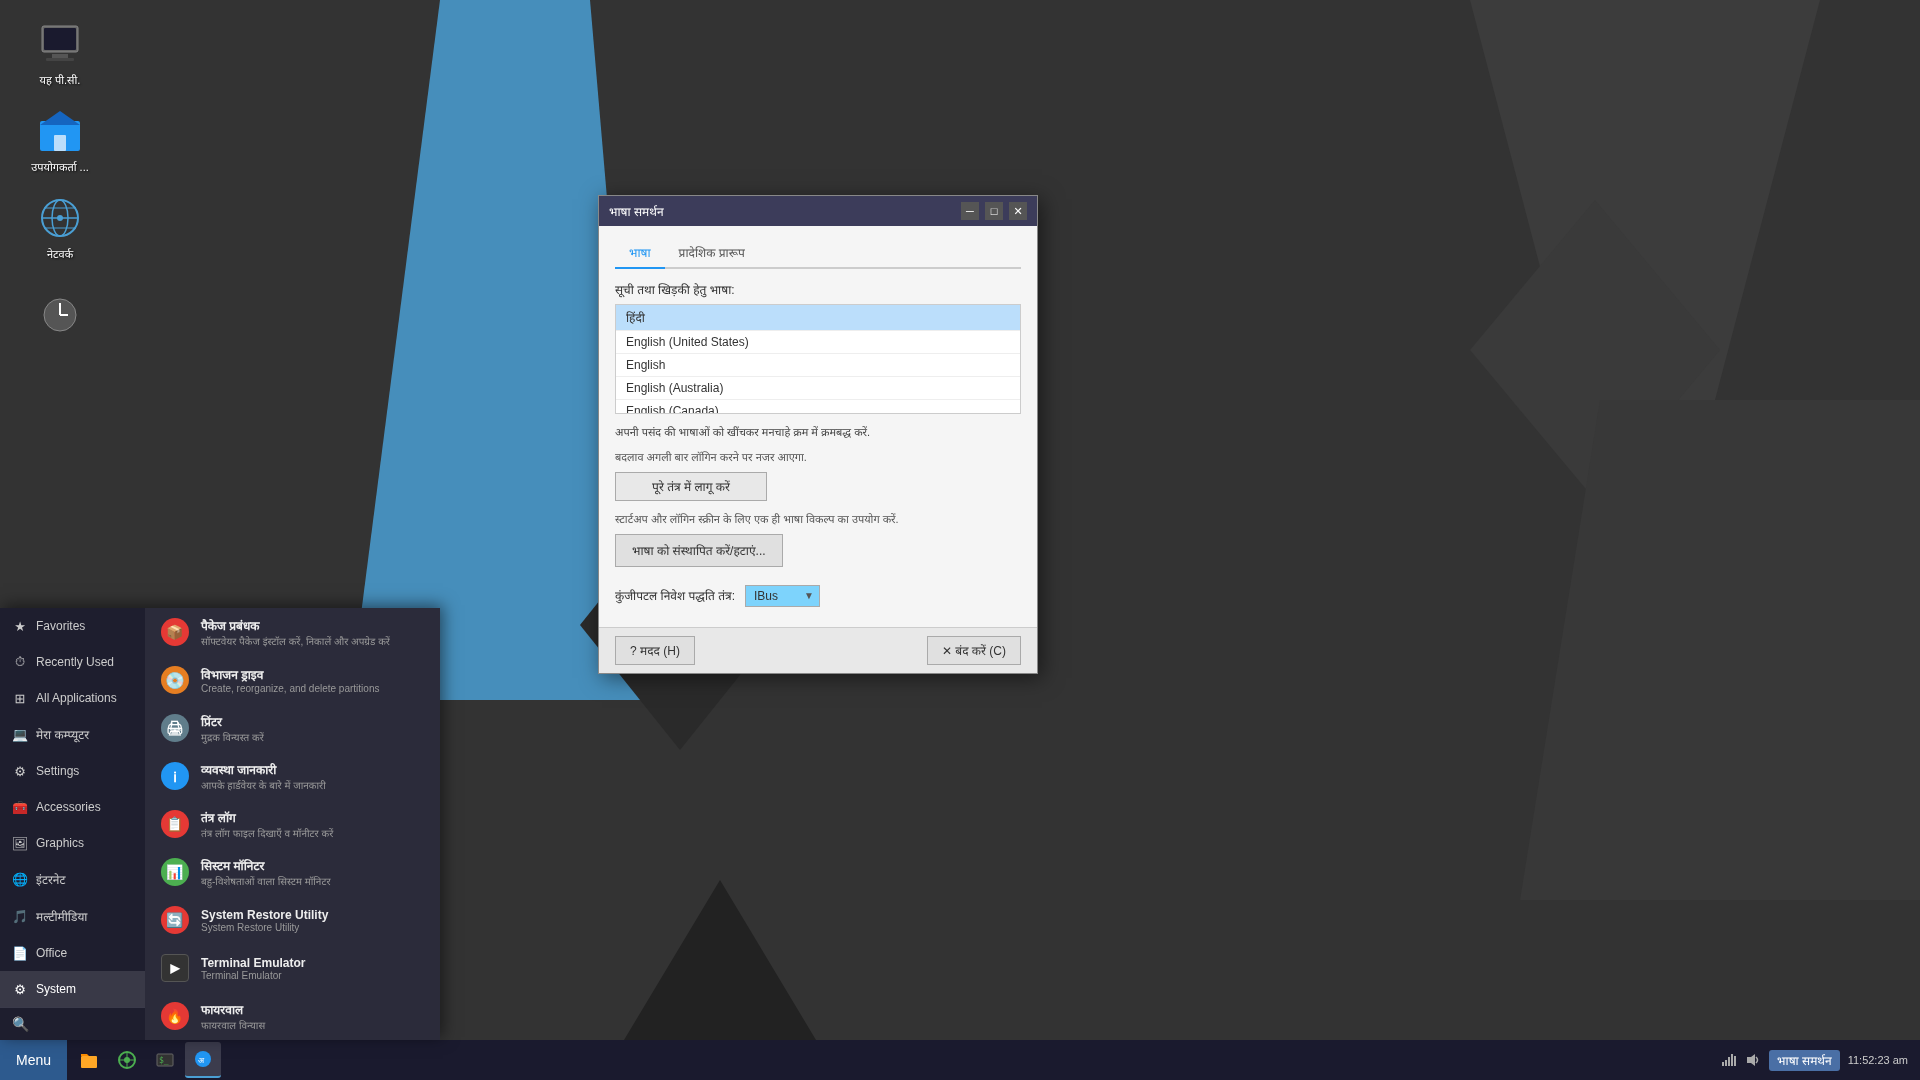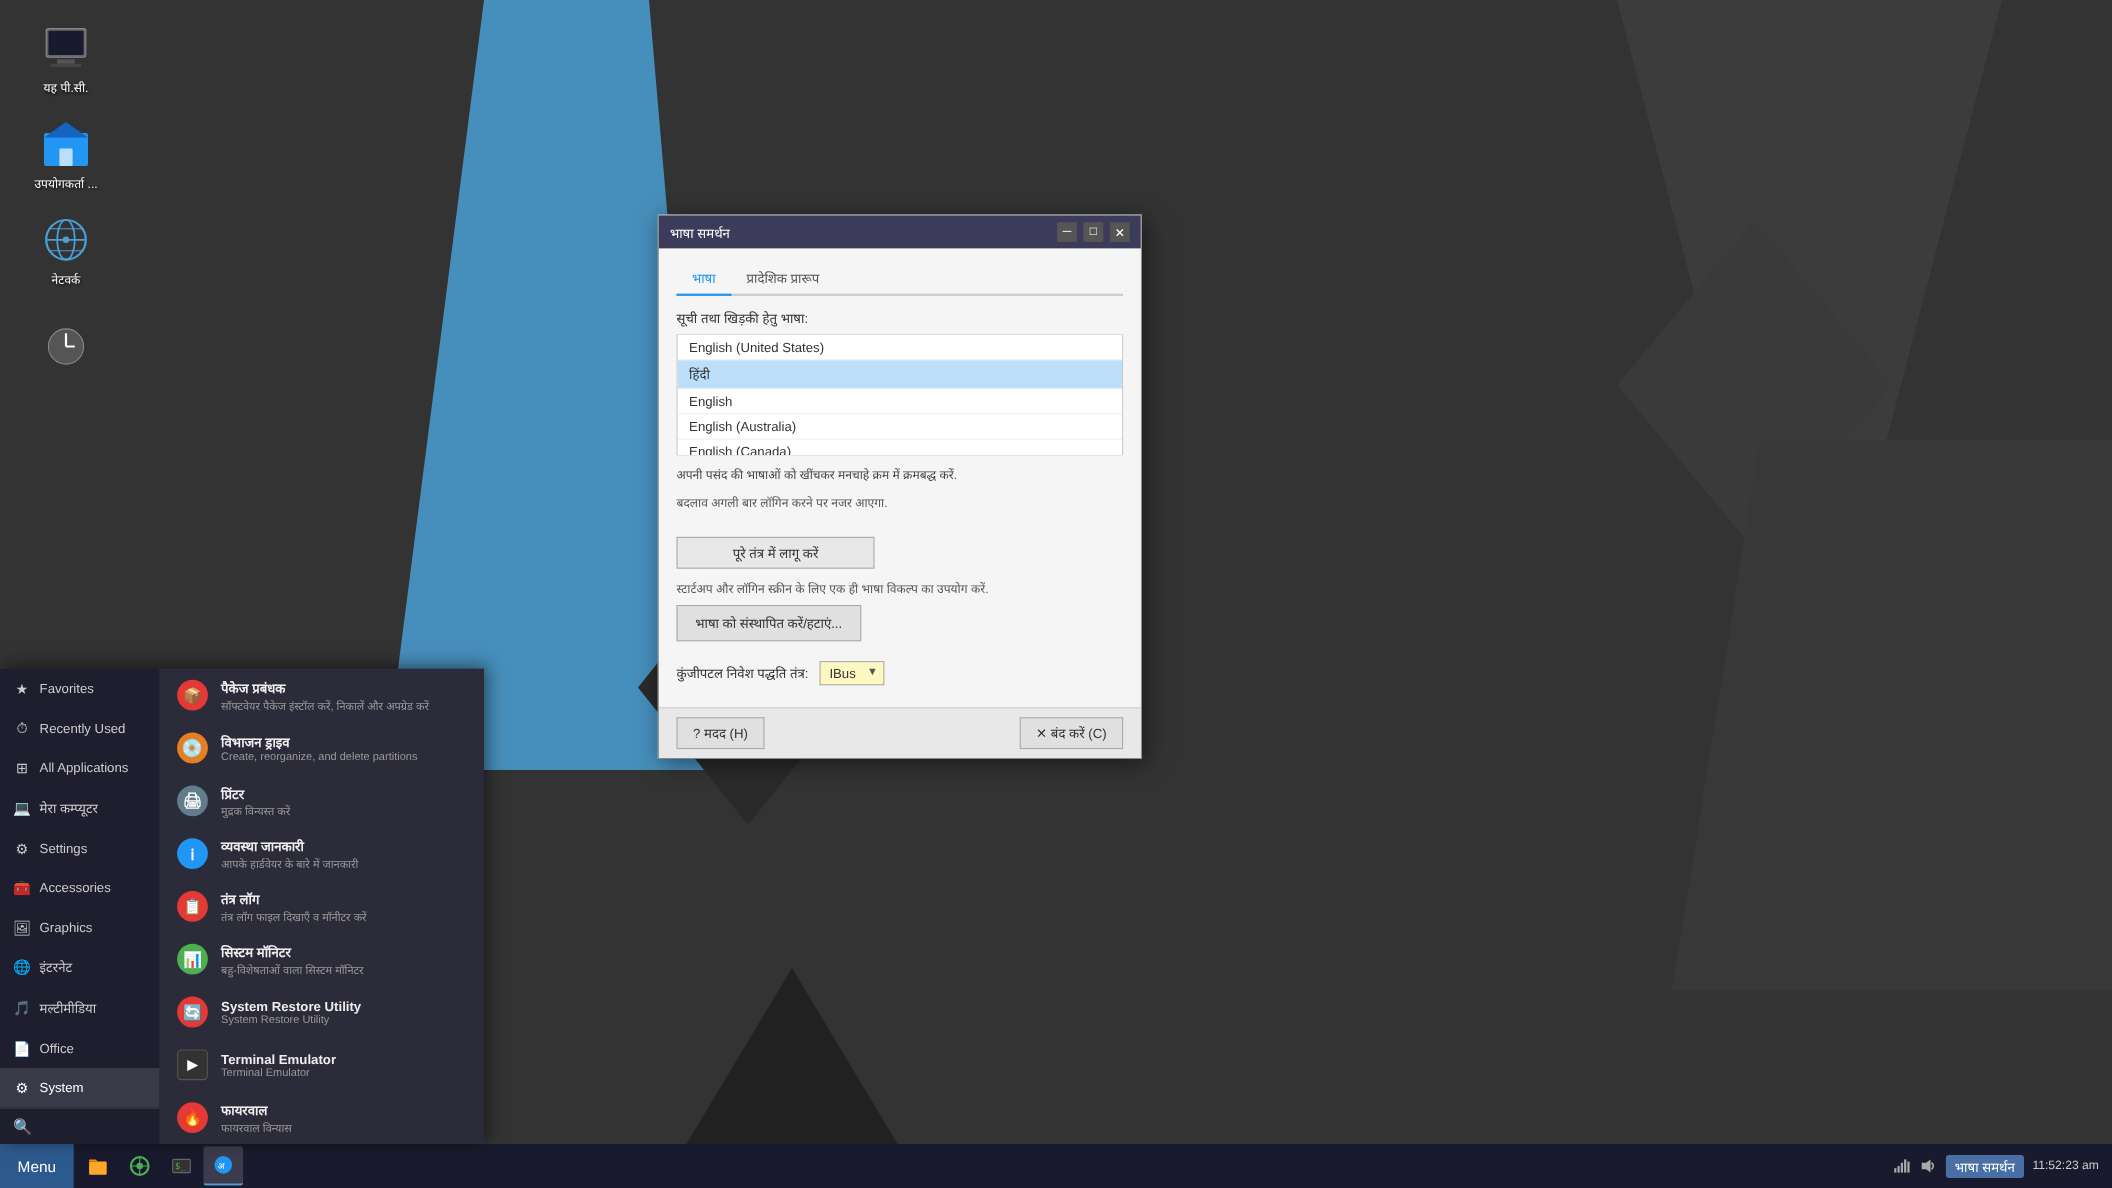--- a/index.html
+++ b/index.html
@@ -425,23 +425,23 @@
       gap: 10px;
       margin-bottom: 8px;
       margin-top: 18px;
     }
     .dialog-row-label {
       font-size: 12px;
       color: #333;
       white-space: nowrap;
     }
     .dialog-select {
-      background: #fef9c3;
+      background: #7dd3fc;
       border: 1px solid #aaa;
-      padding: 3px 20px 3px 8px;
+      padding: 3px 36px 3px 8px;
       font-size: 12px;
       color: #333;
       appearance: none;
       cursor: pointer;
       position: relative;
     }
     .dialog-select-wrap {
       position: relative;
       display: inline-flex;
       align-items: center;
@@ -721,32 +721,32 @@
       <div class="dialog-body">
 
         <div class="dialog-tabs">
           <div class="dialog-tab active">भाषा</div>
           <div class="dialog-tab">प्रादेशिक प्रारूप</div>
         </div>
 
         <div class="dialog-label">सूची तथा खिड़की हेतु भाषा:</div>
 
         <div class="dialog-lang-list">
+          <div class="dialog-lang-item selected">हिंदी</div>
           <div class="dialog-lang-item">English (United States)</div>
-          <div class="dialog-lang-item selected">हिंदी</div>
           <div class="dialog-lang-item">English</div>
           <div class="dialog-lang-item">English (Australia)</div>
           <div class="dialog-lang-item">English (Canada)</div>
         </div>
 
         <div class="dialog-hint">अपनी पसंद की भाषाओं को खींचकर मनचाहे क्रम में क्रमबद्ध करें.</div>
         <div class="dialog-hint2">बदलाव अगली बार लॉगिन करने पर नजर आएगा.</div>
 
         <div style="margin-bottom:4px;">
-          <button class="dialog-button-primary" style="width:180px;margin-top:16px;">पूरे तंत्र में लागू करें</button>
+          <button class="dialog-button-primary" style="width:152px;">पूरे तंत्र में लागू करें</button>
         </div>
         <div class="dialog-hint2">स्टार्टअप और लॉगिन स्क्रीन के लिए एक ही भाषा विकल्प का उपयोग करें.</div>
 
         <button class="install-btn">भाषा को संस्थापित करें/हटाएं...</button>
 
         <div class="dialog-row">
           <span class="dialog-row-label">कुंजीपटल निवेश पद्धति तंत्र:</span>
           <div class="dialog-select-wrap">
             <select class="dialog-select">
               <option>IBus</option>

